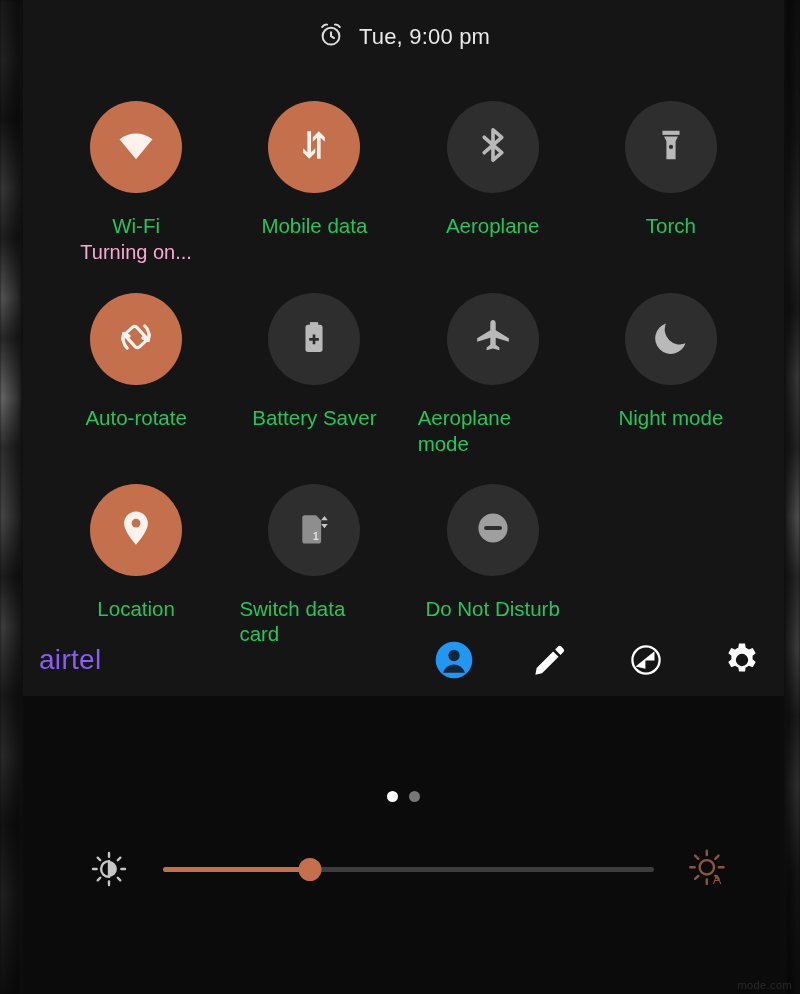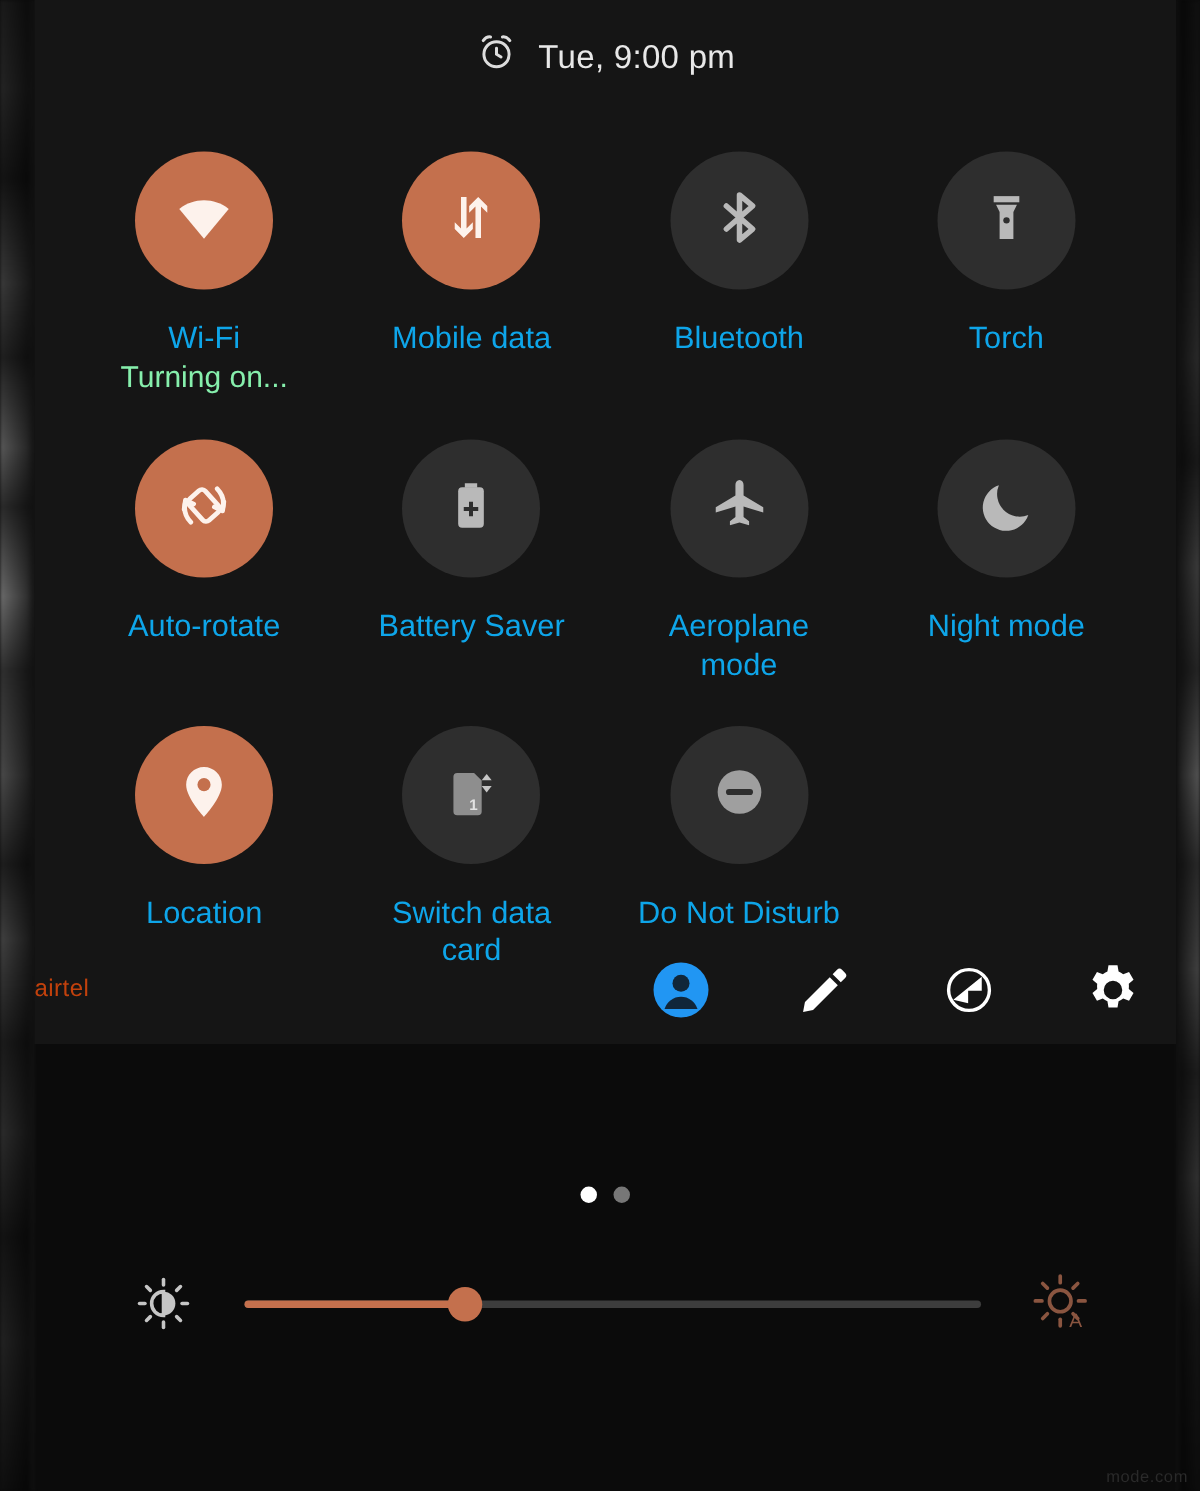--- a/index.html
+++ b/index.html
@@ -103,29 +103,29 @@
     border-radius: 50%;
     display: flex;
     align-items: center;
     justify-content: center;
     background: #2e2e2e;
   }
   .tile-circle.active { background: #c4704d; }
   .tile-label {
     margin-top: 20px;
     font-size: 20.5px;
-    color: #0ea5e9;
-    text-align: center;
+    color: #22c55e;
+    text-align: left;
     line-height: 1.24;
     max-width: 150px;
   }
   .tile-sub {
     margin-top: 2px;
     font-size: 20px;
-    color: #86efac;
+    color: #f9a8d4;
     text-align: center;
     line-height: 1.24;
   }
 
   
   .page-dots {
     position: absolute;
     top: 791px;
     left: 0;
     width: 761px;
@@ -202,22 +202,23 @@
   .bottom-bar {
     position: absolute;
     left: 0;
     bottom: 0;
     width: 761px;
     height: 72px;
     display: flex;
     align-items: center;
   }
   .carrier {
-    color: #c2410c;
-    font-size: 16px;
+    margin-left: 16px;
+    color: #8b5cf6;
+    font-size: 28px;
     letter-spacing: 0.3px;
   }
   .bottom-actions {
     margin-left: auto;
     margin-right: 22px;
     display: flex;
     align-items: center;
     gap: 56px;
   }
   .bottom-actions .act {
@@ -287,21 +288,21 @@
       </div>
 
       <div class="tile">
         <div class="tile-circle">
           <span>
             <svg width="42" height="42" viewBox="0 0 24 24" fill="none" stroke="#b9b9b9" stroke-width="2.1" stroke-linejoin="round" stroke-linecap="round">
               <path d="M7 7.6 L17 16.4 L12 20.6 V3.4 L17 7.6 L7 16.4"></path>
             </svg>
           </span>
         </div>
-        <div class="tile-label">Bluetooth</div>
+        <div class="tile-label">Aeroplane</div>
       </div>
 
       <div class="tile">
         <div class="tile-circle">
           <span>
             <svg width="38" height="38" viewBox="0 0 24 24" fill="#b9b9b9">
               <path d="M6.6 3.0 h10.8 v2.6 h-10.8 z"></path>
               <path d="M7.6 6.6 h8.8 l-1.5 3.1 v11.3 h-5.8 v-11.3 z"></path>
               <circle cx="12" cy="13.2" r="1.35" fill="#2e2e2e"></circle>
             </svg>

